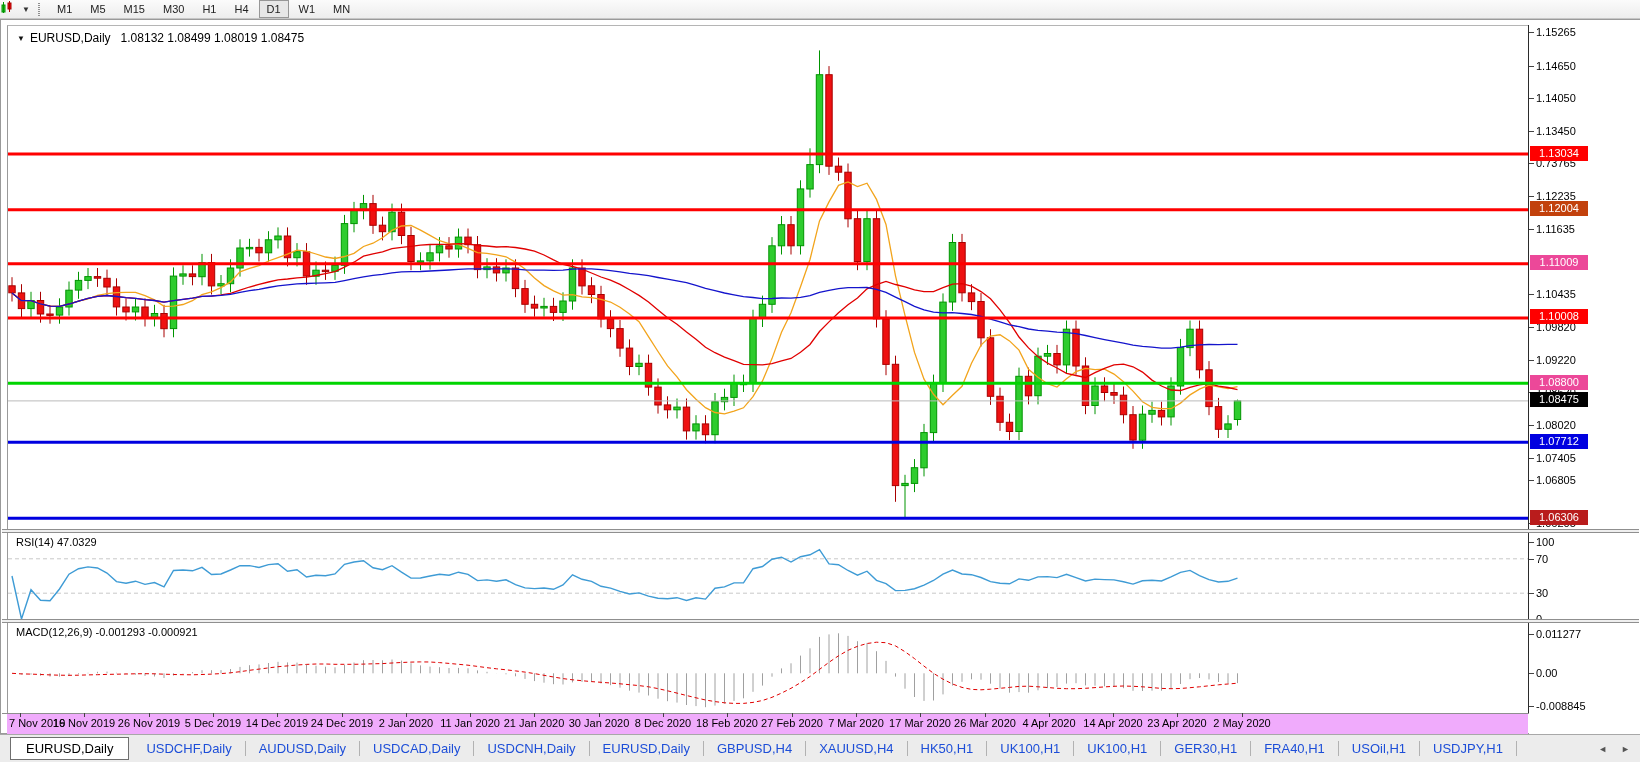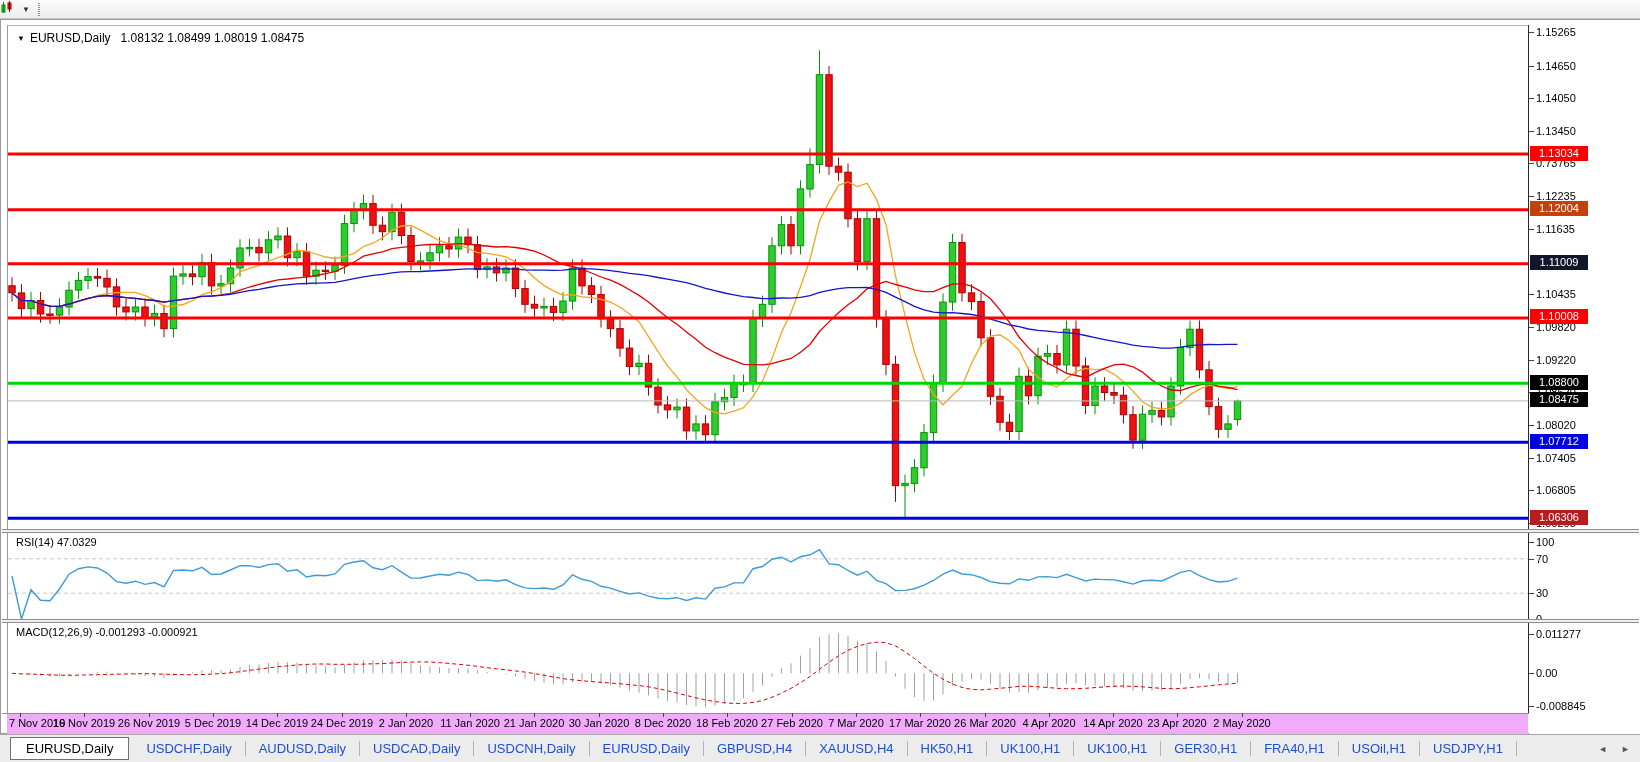--- a/index.html
+++ b/index.html
@@ -68,20 +68,31 @@
   <div class="tool-icon">
     <svg width="16" height="14">
       <rect x="2" y="5" width="3" height="7" fill="#2ECC2E" stroke="#009400"></rect>
       <line x1="3.5" y1="2" x2="3.5" y2="13" stroke="#009400"></line>
       <rect x="8" y="3" width="3" height="6" fill="#EE1111" stroke="#A80000"></rect>
       <line x1="9.5" y1="1" x2="9.5" y2="12" stroke="#A80000"></line>
     </svg>
   </div>
   <div class="caret">▼</div>
   <div class="grip"></div>
+  <div id="tf-buttons">
+      <div class="tfbtn">M1</div>
+      <div class="tfbtn">M5</div>
+      <div class="tfbtn">M15</div>
+      <div class="tfbtn">M30</div>
+      <div class="tfbtn">H1</div>
+      <div class="tfbtn">H4</div>
+      <div class="tfbtn active">D1</div>
+      <div class="tfbtn">W1</div>
+      <div class="tfbtn">MN</div>
+    </div>
 </div>
 
 <div id="chart-frame">
 
   <div class="pane" id="main-pane">
     <svg id="main-svg" width="1520" height="504">
         <line x1="4" y1="251.2" x2="4" y2="275.5" stroke="#A80000" stroke-width="1"></line>
         <rect x="0.8" y="259.8" width="6.4" height="7.0" fill="#EE1111" stroke="#A80000" stroke-width="1"></rect>
         <line x1="13.5" y1="258.2" x2="13.5" y2="291.2" stroke="#A80000" stroke-width="1"></line>
         <rect x="10.3" y="266.9" width="6.4" height="15.7" fill="#EE1111" stroke="#A80000" stroke-width="1"></rect>
@@ -506,40 +517,40 @@
         <polyline points="4,50.3 13.5,50.9 23,51.1 32.5,51.5 42,51.9 51.5,52.2 61,52.3 70.5,52.2 80,51.9 89.5,51.7 99,51.4 108.5,51.2 118,51.0 127.5,50.8 137,50.7 146.5,50.8 156,51.2 165.5,51.5 175,51.7 184.5,51.8 194,51.5 203.5,51.1 213,50.6 222.5,49.8 232,48.7 241.5,47.3 251,46.1 260.5,44.9 270,43.7 279.5,42.9 289,42.0 298.5,41.4 308,41.0 317.5,41.0 327,41.3 336.5,41.3 346,41.3 355.5,41.1 365,40.8 374.5,40.6 384,40.0 393.5,39.5 403,39.1 412.5,38.9 422,39.0 431.5,39.6 441,40.4 450.5,41.3 460,42.2 469.5,43.4 479,44.7 488.5,45.8 498,46.8 507.5,47.9 517,49.1 526.5,50.6 536,52.3 545.5,54.0 555,55.6 564.5,56.8 574,57.7 583.5,58.6 593,59.3 602.5,60.0 612,60.8 621.5,61.7 631,62.6 640.5,63.8 650,65.6 659.5,67.8 669,70.1 678.5,72.5 688,74.8 697.5,77.0 707,78.6 716.5,79.8 726,80.4 735.5,80.4 745,79.4 754.5,77.5 764,74.3 773.5,70.1 783,65.3 792.5,59.7 802,53.5 811.5,46.4 821,39.3 830.5,32.8 840,27.3 849.5,23.3 859,20.5 868.5,19.2 878,19.7 887.5,22.9 897,28.7 906.5,35.6 916,43.1 925.5,50.3 935,56.2 944.5,61.0 954,64.4 963.5,66.4 973,66.8 982.5,66.2 992,65.3 1001.5,64.4 1011,63.4 1020.5,63.2 1030,63.8 1039.5,64.5 1049,65.3 1058.5,65.7 1068,65.7 1077.5,65.3 1087,64.6 1096.5,63.9 1106,63.3 1115.5,63.0 1125,63.3 1134.5,63.8 1144,64.6 1153.5,65.4 1163,65.7 1172.5,65.5 1182,64.7 1191.5,63.8 1201,62.8 1210.5,61.8 1220,61.0 1229.5,60.2" fill="none" stroke="#E00000" stroke-width="1" stroke-dasharray="4,3"></polyline>
       </svg>
     <div class="pane-label">MACD(12,26,9) -0.001293 -0.000921</div>
   </div>
 
   <div id="bottom-line"></div>
   <div id="axis-sep-v"></div>
   <div id="price-axis">
       <div class="badge" style="background: rgb(255, 0, 0); top: 126px;">1.13034</div>
       <div class="badge" style="background: #c2410c; top: 181px;">1.12004</div>
-      <div class="badge" style="background: #0f172a; top: 235px;">1.11009</div>
+      <div class="badge" style="background: #ec4899; top: 235px;">1.11009</div>
       <div class="badge" style="background: rgb(255, 0, 0); top: 289px;">1.10008</div>
-      <div class="badge" style="background: #000000; top: 355px;">1.08800</div>
+      <div class="badge" style="background: #ec4899; top: 355px;">1.08800</div>
       <div class="badge" style="background: rgb(0, 0, 0); top: 372px;">1.08475</div>
       <div class="badge" style="background: rgb(0, 0, 224); top: 414px;">1.07712</div>
       <div class="badge" style="background: #b91c1c; top: 490px;">1.06306</div>
       <div class="tick" style="top: 5px;">1.15265</div>
       <div class="tick" style="top: 39px;">1.14650</div>
       <div class="tick" style="top: 71px;">1.14050</div>
       <div class="tick" style="top: 104px;">1.13450</div>
       <div class="tick" style="top: 136px;">0.73765</div>
       <div class="tick" style="top: 169px;">1.12235</div>
       <div class="tick" style="top: 202px;">1.11635</div>
       <div class="tick" style="top: 267px;">1.10435</div>
       <div class="tick" style="top: 300px;">1.09820</div>
       <div class="tick" style="top: 333px;">1.09220</div>
       <div class="tick" style="top: 365px;">1.08620</div>
       <div class="tick" style="top: 398px;">1.08020</div>
       <div class="tick" style="top: 431px;">1.07405</div>
-      <div class="tick" style="top: 463px;">1.06805</div>
+      <div class="tick" style="top: 453px;">1.06805</div>
       <div class="tick" style="top: 496px;">1.06205</div>
       <div class="tick" style="top: 515px;">100</div>
       <div class="tick" style="top: 532px;">70</div>
       <div class="tick" style="top: 566px;">30</div>
       <div class="tick" style="top: 592px;">0</div>
       <div class="tick" style="top: 607px;">0.011277</div>
       <div class="tick" style="top: 646px;">0.00</div>
       <div class="tick" style="top: 679px;">-0.008845</div>
     </div>
   <div id="date-axis">

